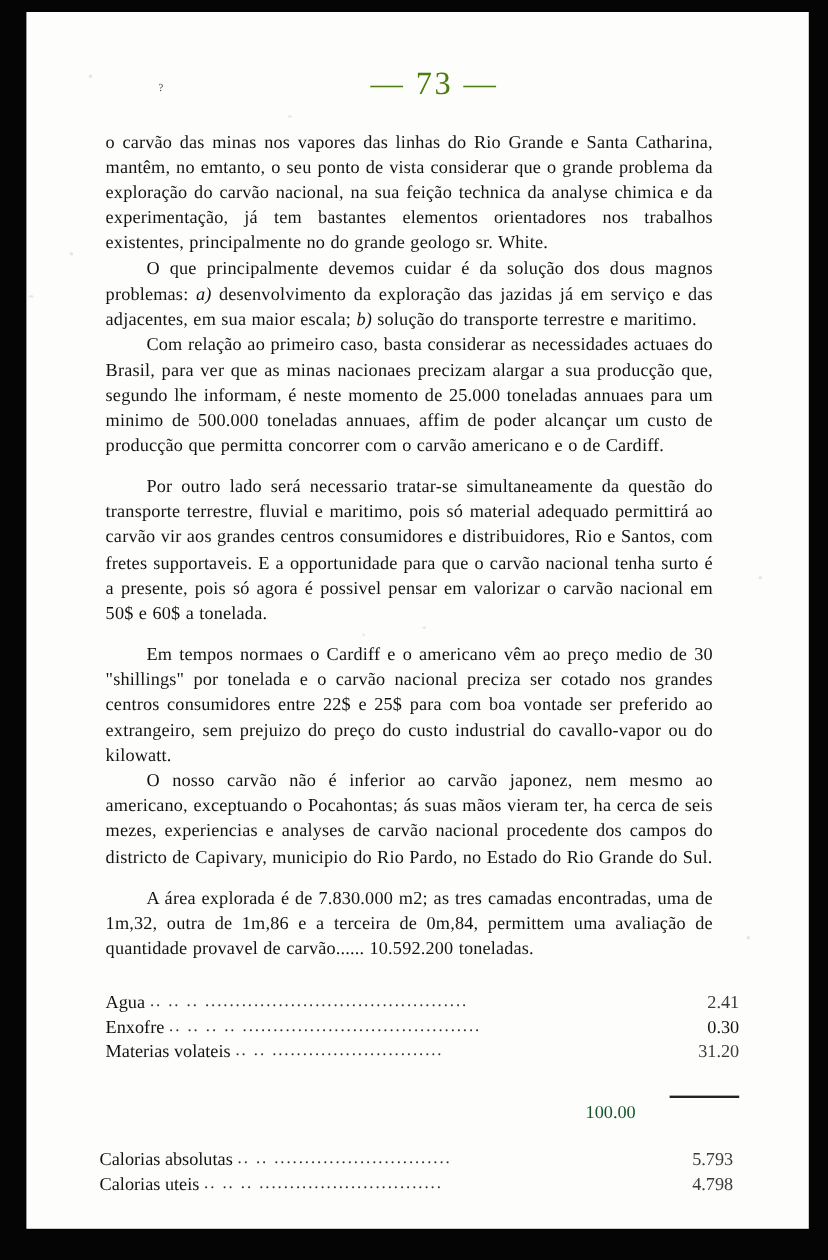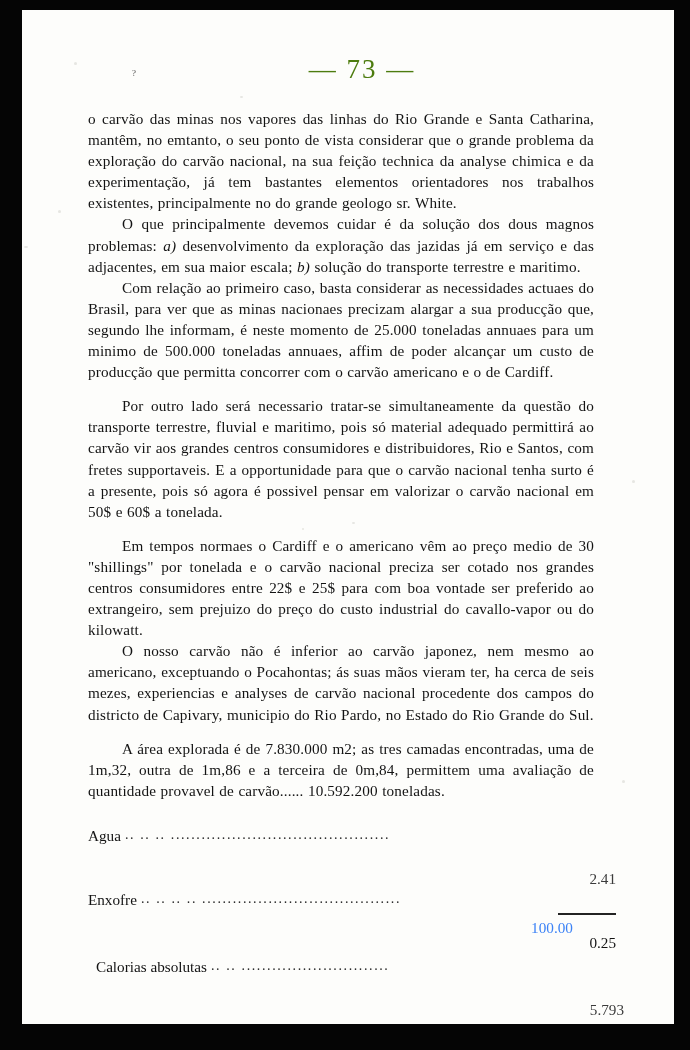--- a/index.html
+++ b/index.html
@@ -88,63 +88,62 @@
     position: absolute;
     left: 66px;
     top: 816px;
     width: 528px;
     font-size: 15.2px;
     line-height: 20.6px;
     color: #131313;
   }
   .an-row {
     display: flex;
-    align-items: flex-start;
+    align-items: center;
     white-space: nowrap;
   }
   .an-label { flex: none; }
   .an-lead {
     flex: 1 1 auto;
     overflow: hidden;
     white-space: nowrap;
     color: #2c2c2c;
     letter-spacing: 1.6px;
     font-size: 14px;
     padding: 0 4px;
     transform: translateY(-1px);
   }
   .an-val {
     flex: none;
     width: 58px;
     text-align: right;
     font-family: "Liberation Serif", serif;
-    margin-top: 43px;
   }
 
   #sum-rule {
     position: absolute;
     left: 536px;
     top: 903px;
     width: 58px;
     height: 2px;
     background: #232323;
   }
   #total-row {
     position: absolute;
     left: 466px;
     top: 909px;
     width: 128px;
-    text-align: center;
-    font-size: 15.2px;
-    color: #3b82f6;
+    text-align: left;
+    font-size: 15.2px;
+    color: #14532d;
   }
 
   #calories-table {
     position: absolute;
-    left: 74px;
+    left: 61px;
     top: 946px;
     width: 528px;
     font-size: 15.2px;
     line-height: 21px;
     color: #131313;
   }
 
   .faded { color: #3b3b3b; }
 </style>
 </head>
@@ -188,29 +187,39 @@
 
     <div id="analysis-table">
       <div class="an-row">
         <span class="an-label">Agua</span>
         <span class="an-lead">..  ..  ..  ...........................................</span>
         <span class="an-val faded">2.41</span>
       </div>
       <div class="an-row">
         <span class="an-label">Enxofre</span>
         <span class="an-lead">..  ..  ..  ..  .......................................</span>
-        <span class="an-val">0.25</span>
+        <span class="an-val">0.30</span>
+      </div>
+      <div class="an-row">
+        <span class="an-label">Materias volateis</span>
+        <span class="an-lead">..  ..  ............................</span>
+        <span class="an-val faded">31.20</span>
       </div>
     </div>
 
     <div id="sum-rule"></div>
     <div id="total-row">100.00</div>
 
     <div id="calories-table">
       <div class="an-row">
         <span class="an-label">Calorias absolutas</span>
         <span class="an-lead">..  ..  .............................</span>
         <span class="an-val faded">5.793</span>
       </div>
+      <div class="an-row">
+        <span class="an-label">Calorias uteis</span>
+        <span class="an-lead">..  ..  ..  ..............................</span>
+        <span class="an-val faded">4.798</span>
+      </div>
     </div>
 
   </div>
 </div>
 
 </body></html>

